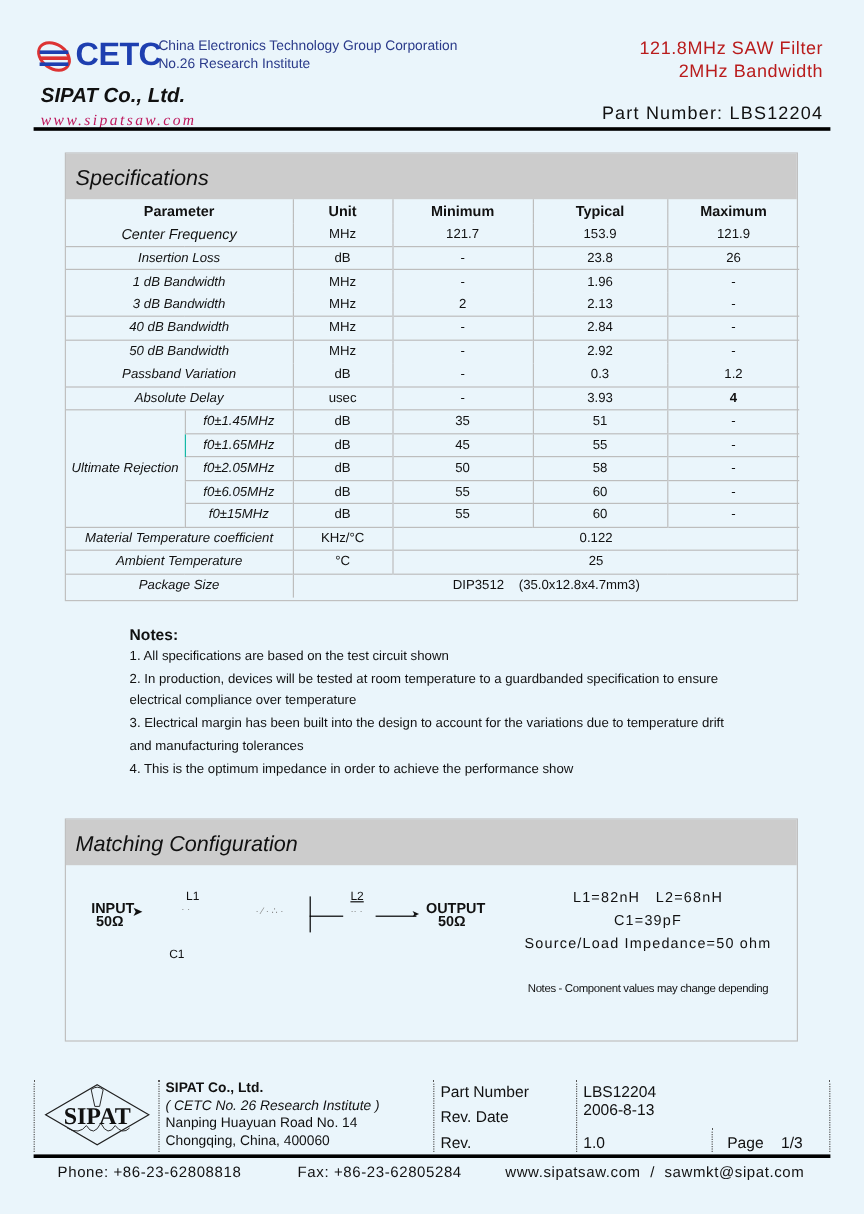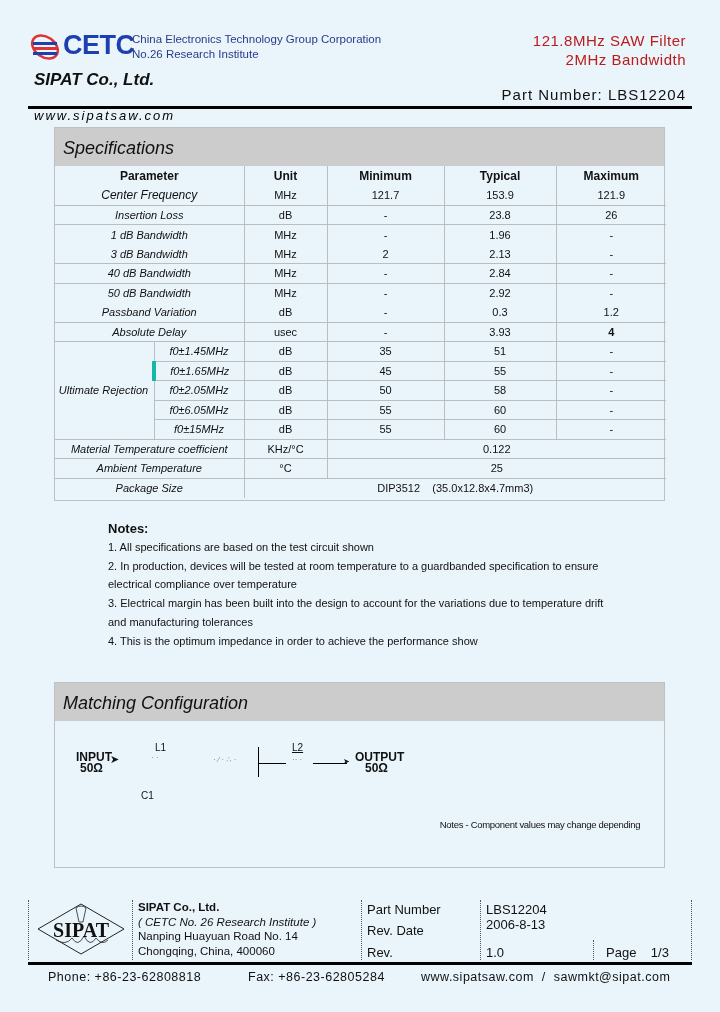--- a/index.html
+++ b/index.html
@@ -4,21 +4,21 @@
 <style>
   * { box-sizing: border-box; margin: 0; padding: 0; }
   html, body { width: 720px; height: 1012px; background: #eaf5fb; overflow: hidden; }
   body { position: relative; font-family: "Liberation Sans", sans-serif; color: #111; }
 
   
   .hdr-logo { position: absolute; left: 28px; top: 30px; width: 100px; height: 32px; }
   .cetc-text { position: absolute; left: 63px; top: 30px; font-weight: bold; font-size: 27px; color: #1e3fb0; letter-spacing: -0.5px; font-family: "Liberation Sans", sans-serif; }
   .hdr-corp { position: absolute; left: 132px; top: 32px; font-size: 11.5px; color: #2a3a8a; line-height: 15px; }
   .sipat-title { position: absolute; left: 34px; top: 70px; font-size: 17px; font-weight: bold; font-style: italic; color: #111; }
-  .sipat-url { position: absolute; left: 34px; top: 108px; font-size: 13px; font-style: italic; letter-spacing: 2px; color: #000000; }
+  .sipat-url { position: absolute; left: 34px; top: 92px; font-size: 13px; font-style: italic; letter-spacing: 2px; color: #be185d; font-family: Liberation Serif, serif; }
   .hdr-right { position: absolute; right: 34px; top: 31px; text-align: right; font-size: 15px; line-height: 19px; color: #b91c1c; letter-spacing: 0.5px; }
   .hdr-pn { position: absolute; right: 34px; top: 86px; font-size: 15px; letter-spacing: 1px; }
   .hdr-rule { position: absolute; left: 28px; top: 106px; width: 664px; height: 3px; background: #000; }
 
   
   .panel { position: absolute; left: 54px; width: 611px; border: 1px solid #c0c0c0; background: #eaf5fb; }
   .panel-head { background: #cccccc; height: 38px; font-style: italic; font-size: 18px; padding: 10px 8px; color: #111; }
 
   
   table.spec { width: 100%; border-collapse: collapse; font-size: 11px; table-layout: fixed; }
@@ -153,21 +153,21 @@
 
     <tr class="sep">
       <td rowspan="5" class="it" style="border-top:1px solid #bdbdbd">Ultimate Rejection</td>
       <td class="it">f0±1.45MHz</td>
       <td>dB</td>
       <td>35</td>
       <td>51</td>
       <td>-</td>
     </tr>
     <tr class="sep">
-      <td class="it" style="border-left:4px solid #14b8a6">f0±1.65MHz</td>
+      <td class="it" style="border-left:1px solid #14b8a6">f0±1.65MHz</td>
       <td>dB</td>
       <td>45</td>
       <td>55</td>
       <td>-</td>
     </tr>
     <tr class="sep">
       <td class="it" style="border-left:1px solid #bdbdbd">f0±2.05MHz</td>
       <td>dB</td>
       <td>50</td>
       <td>58</td>
@@ -227,20 +227,25 @@
     <div style="position:absolute; left:203px; top:26px; width:1px; height:30px; background:#000;"></div>
     <div style="position:absolute; left:203px; top:42px; width:28px; height:1px; background:#000;"></div>
     <div class="c-lbl" style="left:237px; top:21px; text-decoration:underline;">L2</div>
     <div class="c-lbl" style="left:237px; top:34px; color:#888; font-size:8px;">·· ·</div>
     <div style="position:absolute; left:258px; top:42px; width:34px; height:1px; background:#000;"></div>
     <div class="c-lbl" style="left:288px; top:36px; font-size:8px;">➤</div>
     <div class="c-lbl c-bold" style="left:300px; top:29px;">OUTPUT</div>
     <div class="c-lbl c-bold" style="left:310px; top:40px;">50Ω</div>
     <div class="c-lbl" style="left:86px; top:69px;">C1</div>
 
+    <div class="vals" style="top:18px;">
+      <div style="white-space:pre">L1=82nH   L2=68nH</div>
+      <div>C1=39pF</div>
+      <div>Source/Load Impedance=50 ohm</div>
+    </div>
     <div class="vnote" style="top:94px;">
       <div>Notes - Component values may change depending</div>
     </div>
   </div>
 </div>
 
 <div class="ftr">
   <div class="dots" style="left:0; top:4px; height:60px;"></div>
   <svg style="position:absolute; left:8px; top:6px;" width="90" height="54" viewBox="0 0 90 54">
     <polygon points="45,2 88,27 45,52 2,27" fill="none" stroke="#222" stroke-width="1"></polygon>

